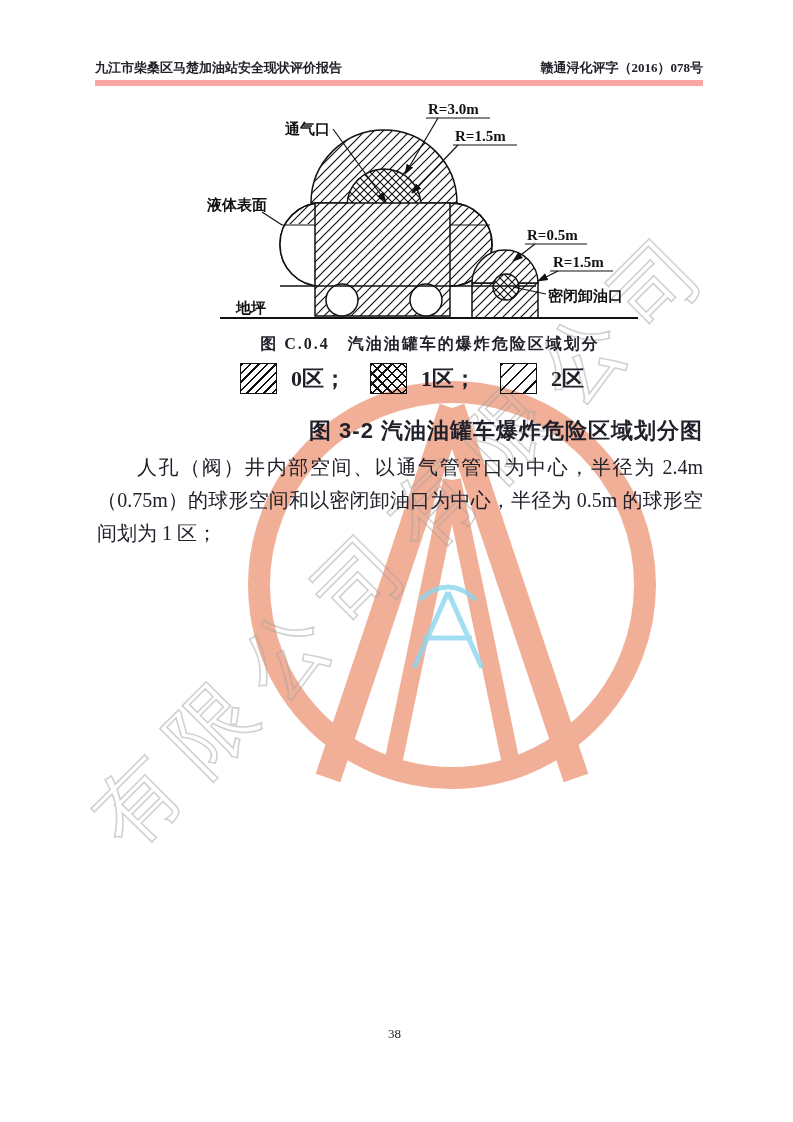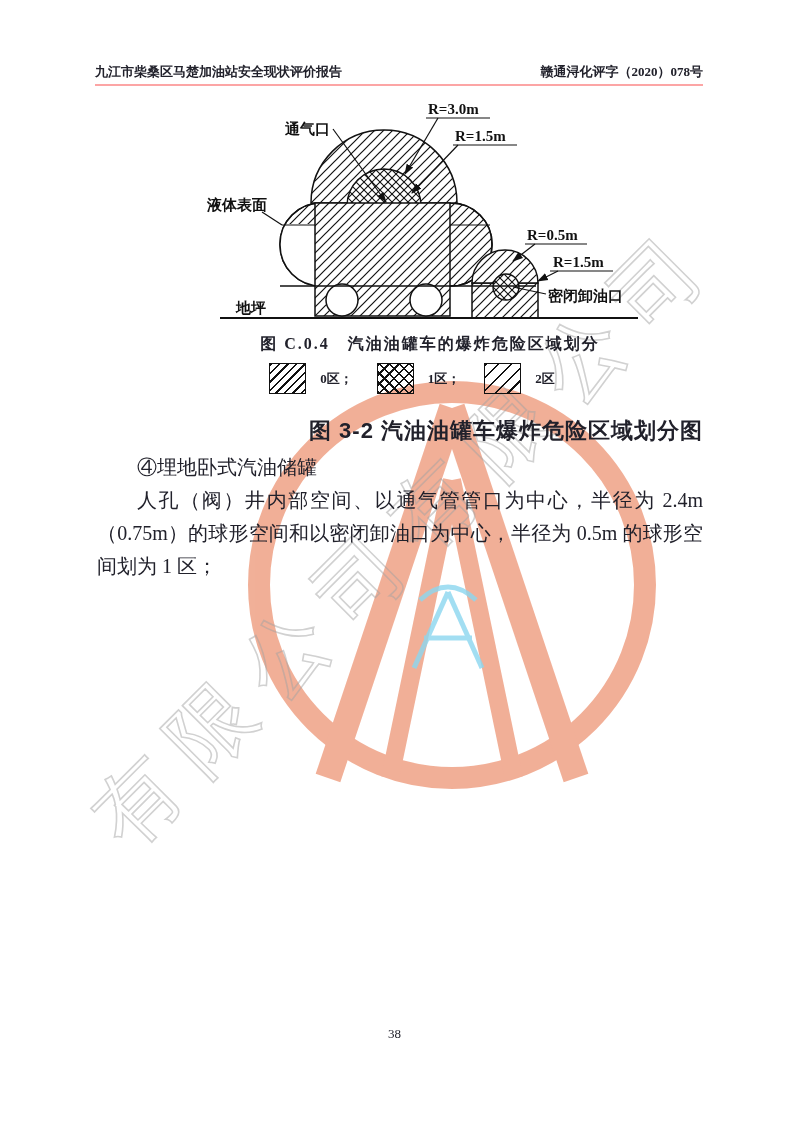--- a/index.html
+++ b/index.html
@@ -13,32 +13,32 @@
   .wm-red {
     position:absolute; left:166px; top:692px; width:500px;
     font-size:95px; font-weight:bold; letter-spacing:22px; white-space:nowrap;
     color:rgba(220,56,44,0.66); font-family:"Liberation Serif",serif;
   }
   
   .content { position:relative; z-index:1; }
   .header {
     position:absolute; left:95px; top:58px; width:608px; height:28px;
     display:flex; justify-content:space-between; align-items:flex-end;
-    border-bottom:2px solid #fca5a5; font-weight:bold; font-size:13px;
+    border-bottom:6px solid #fca5a5; font-weight:bold; font-size:13px;
     padding-bottom:3px;
   }
   .diagram { position:absolute; left:200px; top:98px; }
   .fig-caption {
     position:absolute; left:95px; top:334px; width:608px; text-align:center;
     padding-left:62px; font-size:16px; font-weight:bold; letter-spacing:2px;
   }
   .legend-row {
     position:absolute; left:95px; top:363px; width:608px;
     display:flex; justify-content:center; align-items:center; gap:14px; padding-left:36px;
-    font-size:13px; font-weight:bold;
+    font-size:22px; font-weight:bold;
   }
   .legend-box { width:37px; height:31px; border:1.6px solid #111; }
   .hatch-dense { background:repeating-linear-gradient(135deg,#111 0 1.6px,transparent 1.6px 6px); }
   .hatch-cross { background:
       repeating-linear-gradient(135deg,#111 0 1.6px,transparent 1.6px 7px),
       repeating-linear-gradient(45deg,#111 0 1.6px,transparent 1.6px 7px); }
   .hatch-sparse { background:repeating-linear-gradient(135deg,#111 0 1.6px,transparent 1.6px 9px); }
   .legend-label { margin-right:10px; }
   .figure-title {
     position:absolute; left:95px; top:416px; width:608px; text-align:right; padding-left:46px;
@@ -89,21 +89,21 @@
         <text x="572" y="408" transform="rotate(-45 572 408)">公</text>
         <text x="646" y="334" transform="rotate(-45 646 334)">司</text>
       </g>
     </svg>
   </div>
 
   <div class="content">
 
     <div class="header">
       <span>九江市柴桑区马楚加油站安全现状评价报告</span>
-      <span>赣通浔化评字（2020）078号</span>
+      <span>赣通浔化评字（2016）078号</span>
     </div>
 
     <div class="diagram">
       <svg width="440" height="238" viewBox="0 0 440 238">
         <defs>
           <pattern id="hatchS" width="9" height="9" patternUnits="userSpaceOnUse">
             <rect width="9" height="9" fill="#fff"></rect>
             <path d="M0,9 L9,0 M-2,2 L2,-2 M7,11 L11,7" stroke="#111" stroke-width="1.2"></path>
           </pattern>
           <pattern id="hatchX" width="8" height="8" patternUnits="userSpaceOnUse">
@@ -177,19 +177,18 @@
       <span class="legend-label">0区；</span>
       <span class="legend-box hatch-cross"></span>
       <span class="legend-label">1区；</span>
       <span class="legend-box hatch-sparse"></span>
       <span class="legend-label">2区</span>
     </div>
 
     <div class="figure-title">图 3-2 汽油油罐车爆炸危险区域划分图</div>
 
     <div class="body-text">
-      <p>④埋地卧式汽油储罐</p>
       <p>人孔（阀）井内部空间、以通气管管口为中心，半径为 2.4m（0.75m）的球形空间和以密闭卸油口为中心，半径为 0.5m 的球形空间划为 1 区；</p>
     </div>
 
     <div class="page-number">38</div>
   </div>
 </div>
 
 </body></html>

